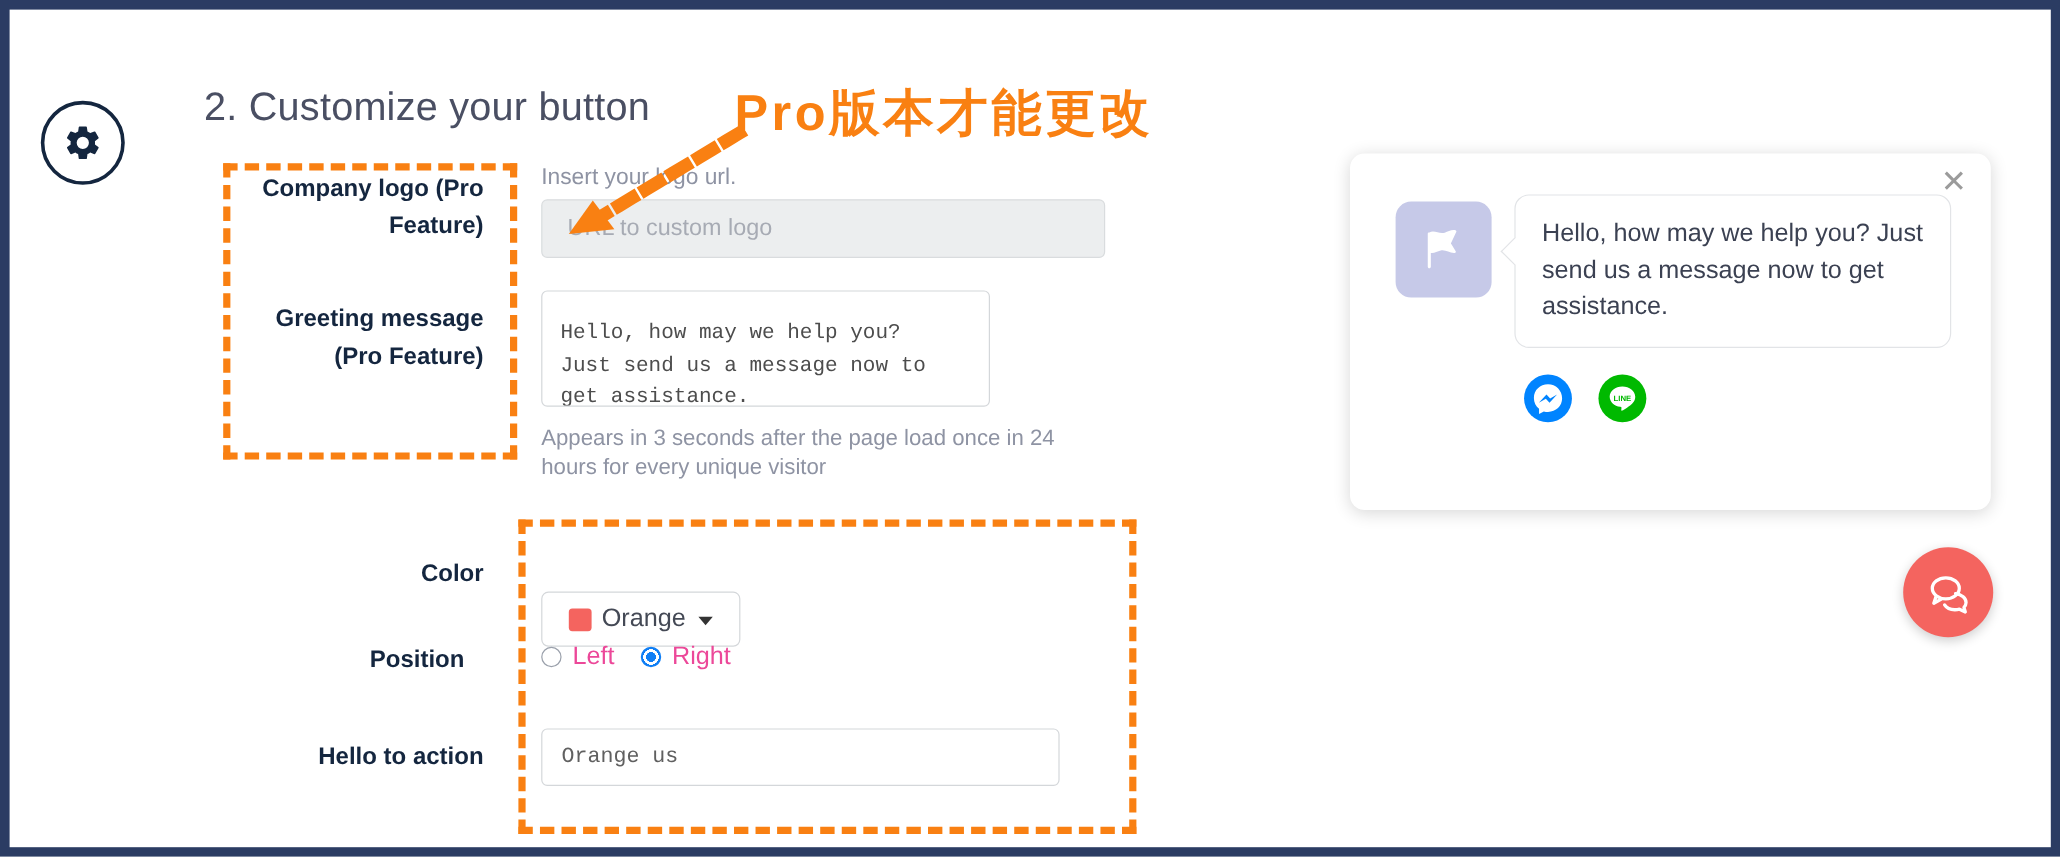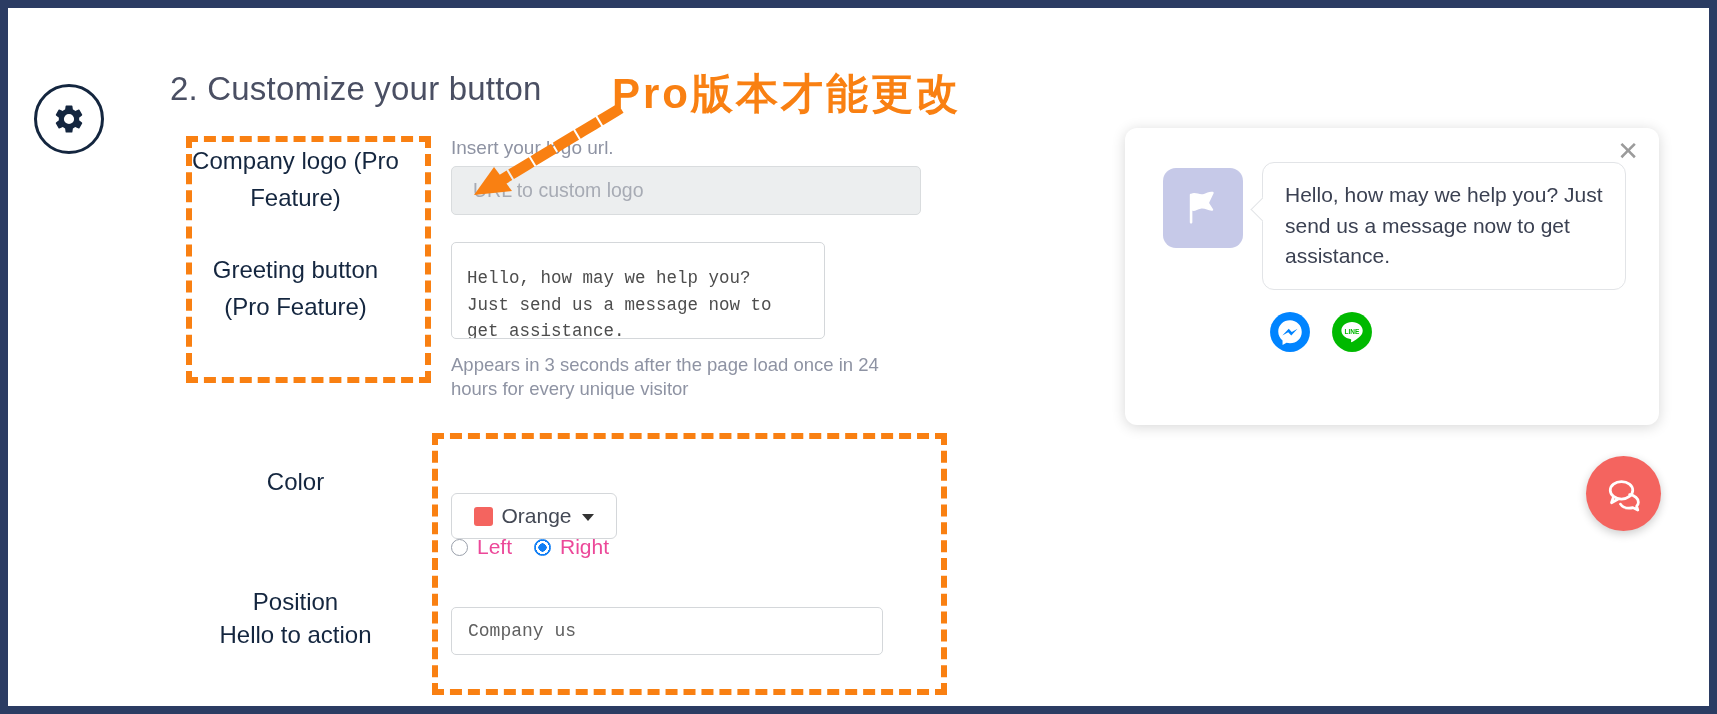--- a/index.html
+++ b/index.html
@@ -50,30 +50,30 @@
   
   .form-area {
     position: absolute;
     left: 0;
     top: 0;
     width: 1000px;
     height: 714px;
   }
   .field-label {
     position: absolute;
-    text-align: center;
-    font-size: 24px;
-    font-weight: normal;
+    text-align: right;
+    font-size: 20px;
+    font-weight: bold;
     color: #14263f;
     line-height: 1.55;
   }
   .lbl-logo   { left: 180px; top: 134px; width: 215px; }
   .lbl-greet  { left: 180px; top: 243px; width: 215px; }
   .lbl-color  { left: 180px; top: 455px; width: 215px; }
-  .lbl-pos    { left: 180px; top: 527px; width: 215px; margin-top: 48px; }
+  .lbl-pos    { left: 164px; top: 527px; width: 215px; }
   .lbl-cta    { left: 180px; top: 608px; width: 215px; }
 
   .helper-top {
     position: absolute;
     left: 443px;
     top: 129px;
     font-size: 19px;
     color: #8e93a3;
     white-space: nowrap;
   }
@@ -333,21 +333,21 @@
   <div class="section-heading">2. Customize your button</div>
 
   <div class="form-area">
 
     <div class="field-label lbl-logo">Company logo (Pro Feature)</div>
 
     <div class="helper-top">Insert your logo url.</div>
 
     <div class="url-input">URL to custom logo</div>
 
-    <div class="field-label lbl-greet">Greeting button (Pro Feature)</div>
+    <div class="field-label lbl-greet">Greeting message (Pro Feature)</div>
 
     <div class="greeting-textarea">Hello, how may we help you?
 Just send us a message now to
 get assistance.</div>
 
     <div class="helper-bottom">Appears in 3 seconds after the page load once in 24 hours for every unique visitor</div>
 
     <div class="field-label lbl-color">Color</div>
 
     <div class="color-select">
@@ -364,21 +364,21 @@
         <span>Left</span>
       </label>
       <label class="radio-opt">
         <span class="radio-dot checked"></span>
         <span>Right</span>
       </label>
     </div>
 
     <div class="field-label lbl-cta">Hello to action</div>
 
-    <div class="cta-input">Company us</div>
+    <div class="cta-input">Orange us</div>
   </div>
 
   <div class="ann-box ann-box-1"></div>
   <div class="ann-box ann-box-2"></div>
 
   <div class="ann-text">Pro版本才能更改</div>
 
   <svg class="ann-arrow" viewBox="0 0 180 110">
     <line x1="168" y1="8" x2="52" y2="78" stroke="#f98012" stroke-width="11" stroke-dasharray="13 13" stroke-linecap="square"></line>
     <polygon points="46,64 64,88 26,92" fill="#f98012"></polygon>

